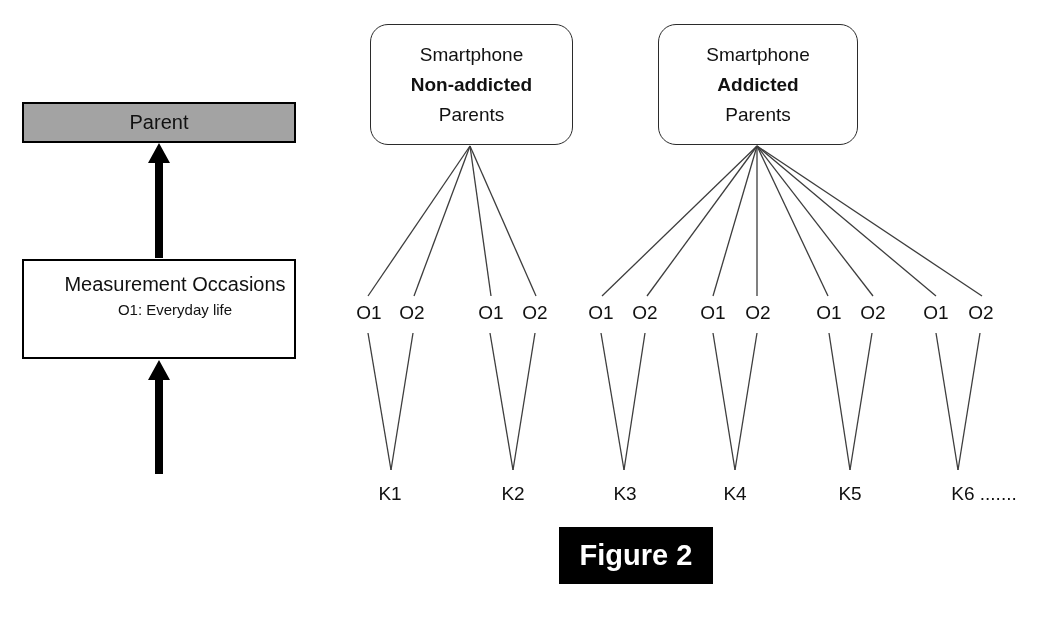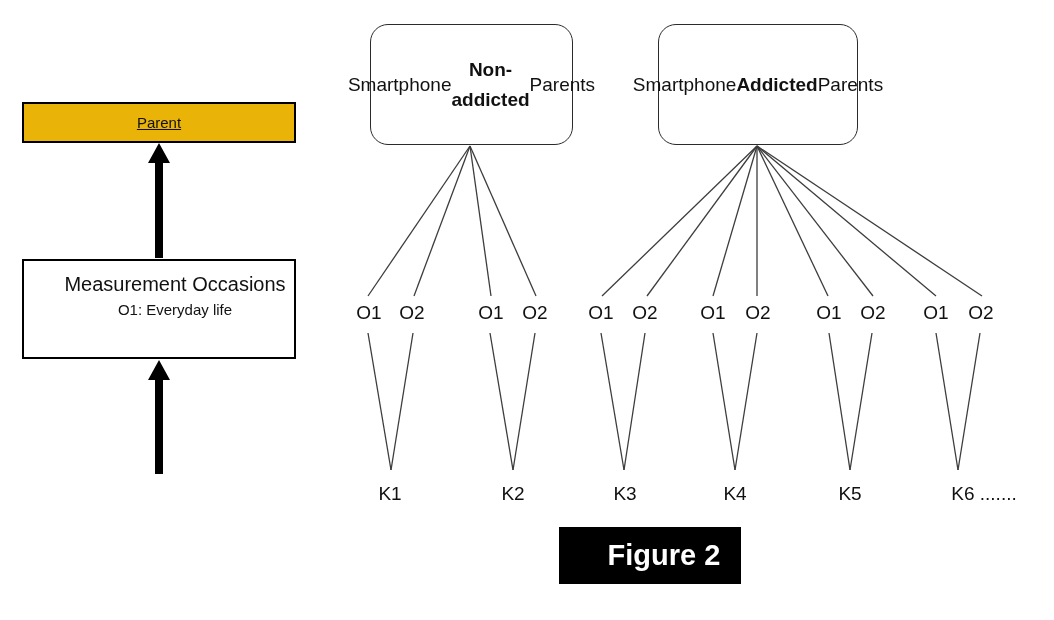--- a/index.html
+++ b/index.html
@@ -8,66 +8,65 @@
     width:1054px;height:620px;
     background:#fff;
     font-family:"Liberation Sans", sans-serif;
     color:#111;
     overflow:hidden;
   }
   #lines{position:absolute;left:0;top:0;width:1054px;height:620px;}
   .rect-box{
     position:absolute;
     border:2px solid #000;
-    background:#eab308;
+    background:#a3a3a3;
     display:flex;align-items:center;justify-content:center;
     box-sizing:border-box;
-    font-size:15px;
+    font-size:20px;
     text-align:center;
-    text-decoration:underline;
   }
   .measure-box{
     position:absolute;
     border:2px solid #000;
     background:#fff;
     box-sizing:border-box;
     text-align:center;
     padding-top:9px;
     padding-left:32px;
   }
   .measure-title{font-size:20px;line-height:28px;}
   .measure-sub{font-size:15px;line-height:23px;}
   .group-box{
     position:absolute;
     border:1.5px solid #2b2b2b;
     border-radius:18px;
     background:#fff;
     box-sizing:border-box;
-    display:flex;flex-direction:row;align-items:center;justify-content:center;
+    display:flex;flex-direction:column;align-items:center;justify-content:center;
     text-align:center;
     font-size:19px;line-height:30px;
   }
   .bold{font-weight:bold;}
   .olabel{
     position:absolute;
     transform:translateX(-50%);
     font-size:19px;
     white-space:nowrap;
   }
   .klabel{
     position:absolute;
     transform:translateX(-50%);
     font-size:19px;
     white-space:nowrap;
   }
   .caption-box{
     position:absolute;
     left:559px;top:527px;width:154px;height:57px;
     display:flex;align-items:center;justify-content:center;
-    font-size:29px;font-weight:bold;padding-left:28px;
+    font-size:29px;font-weight:bold;
   }
 </style>
 </head>
 <body>
 
 <div id="canvas">
 
   <svg id="lines" viewBox="0 0 1054 620" xmlns="http://www.w3.org/2000/svg">
 
     <g stroke="#3d3d3d" stroke-width="1.3">

